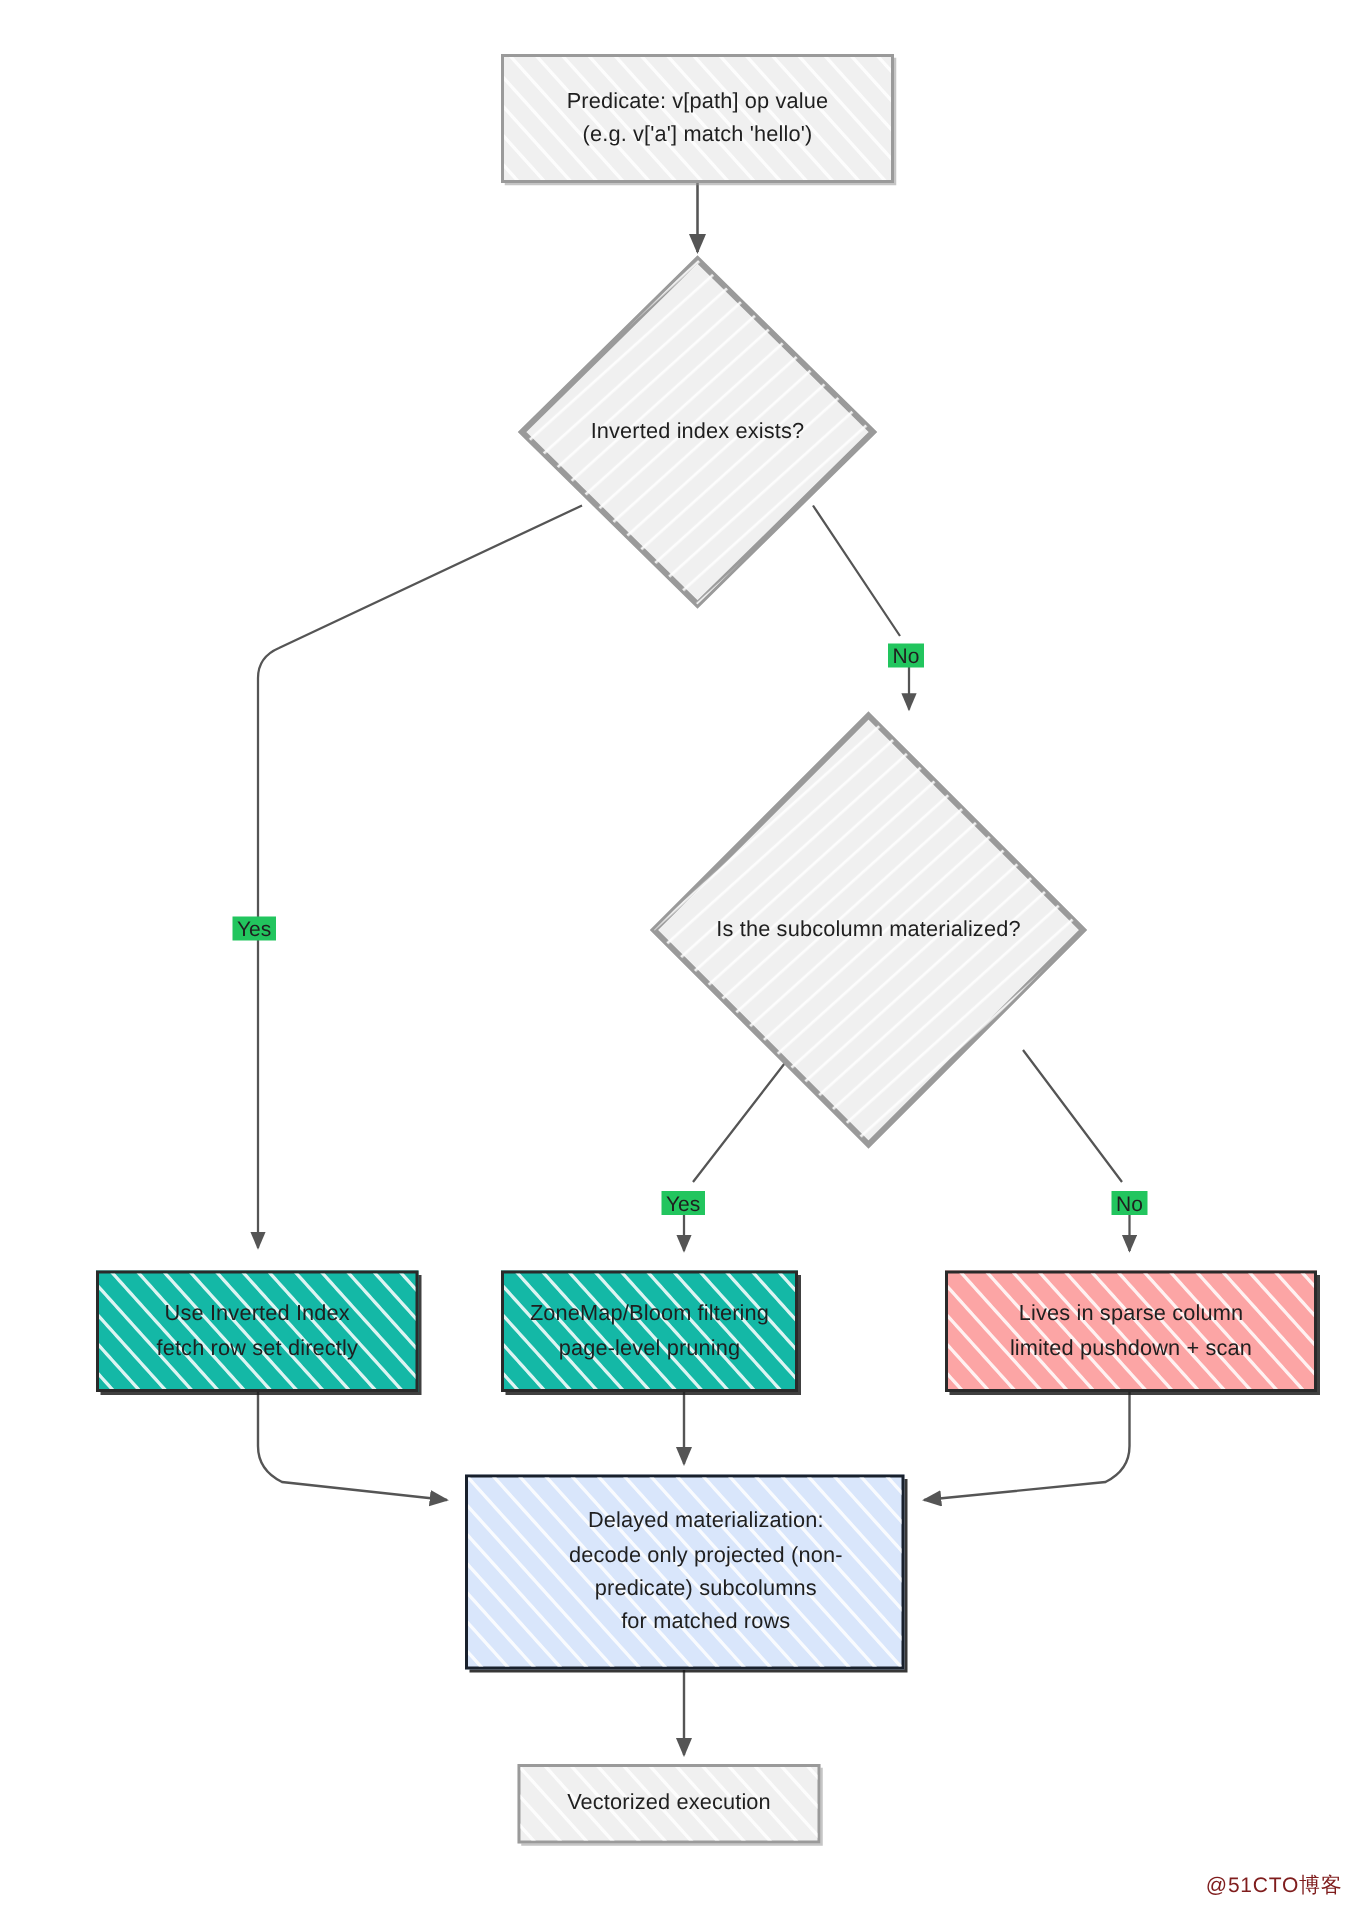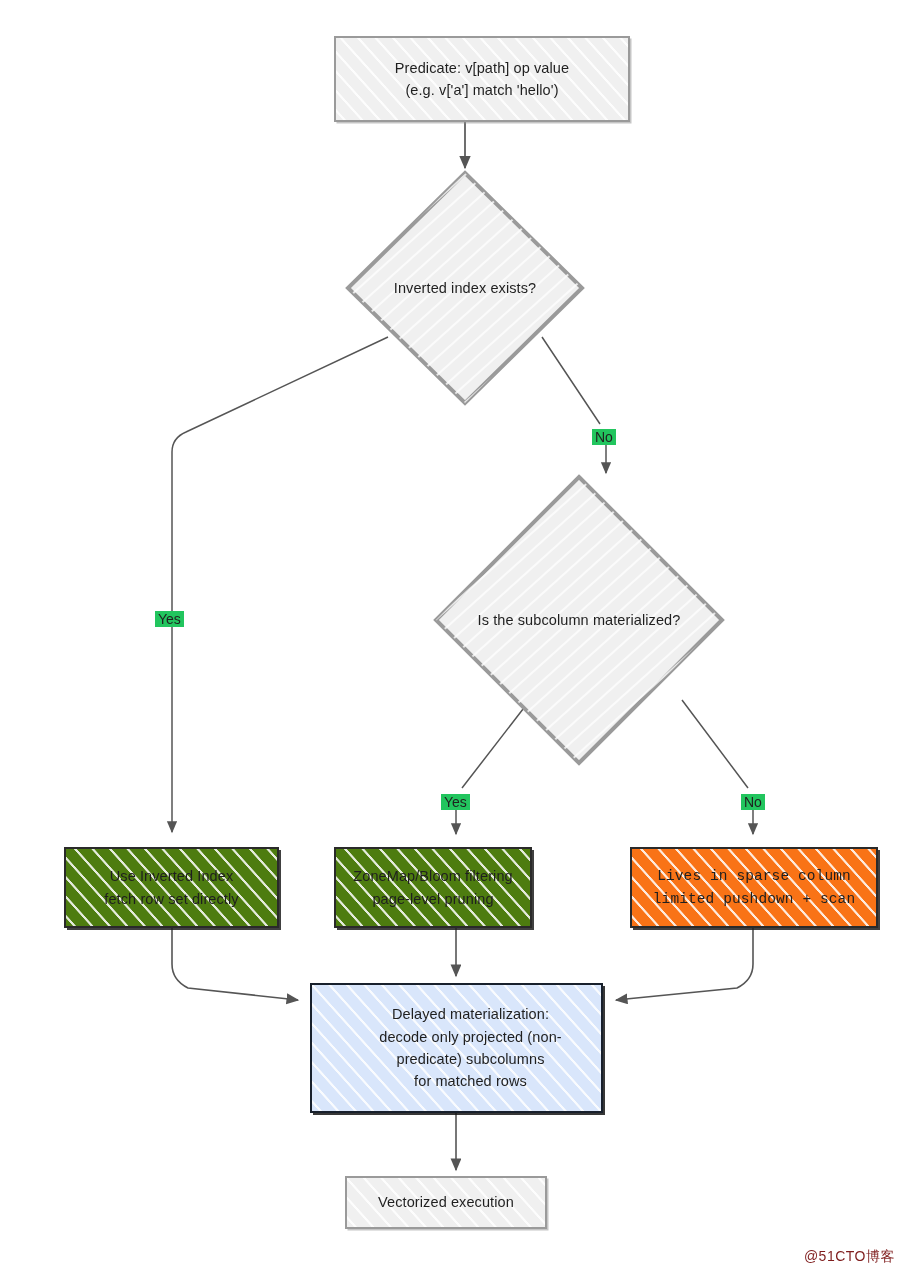--- a/index.html
+++ b/index.html
@@ -38,29 +38,28 @@
   .rect {
     border-style: solid;
     border-width: 2px;
   }
   .rect.grey {
     background-color: #f0f0f0;
     border-color: #9a9a9a;
     box-shadow: 2px 2px 0 -0.5px rgba(150,150,150,0.55);
   }
   .rect.green {
-    background-color: #4d7c0f;
+    background-color: #14b8a6;
     border-color: #2a2a2a;
     box-shadow: 2.5px 2.5px 0 -0.5px rgba(30,30,30,0.85);
   }
   .rect.yellow {
-    background-color: #f97316;
+    background-color: #fca5a5;
     border-color: #2a2a2a;
     box-shadow: 2.5px 2.5px 0 -0.5px rgba(30,30,30,0.85);
-    font-family: Liberation Mono, monospace;
   }
   .rect.blue {
     background-color: #d9e6fb;
     border-color: #18202c;
     box-shadow: 2.5px 2.5px 0 -0.5px rgba(20,20,20,0.85);
     padding-left: 28px;
   }
   
   .hatch::before {
     content: "";
@@ -143,21 +142,21 @@
 
   <path d="M172,928 L172,964 Q172,980 188,988 L298,1000" fill="none" stroke="#555555" stroke-width="1.6" marker-end="url(#arrow)"></path>
 
   <path d="M456,928 L456,976" fill="none" stroke="#555555" stroke-width="1.6" marker-end="url(#arrow)"></path>
 
   <path d="M753,928 L753,964 Q753,980 737,988 L616,1000" fill="none" stroke="#555555" stroke-width="1.6" marker-end="url(#arrow)"></path>
 
   <path d="M456,1113 L456,1170" fill="none" stroke="#555555" stroke-width="1.6" marker-end="url(#arrow)"></path>
 </svg>
 
-<div class="node rect grey hatch" style="left:334px; top:36px; width:296px; height:86px;">
+<div class="node rect grey hatch" style="left:334px; top:36px; width:262px; height:86px;">
   <span class="label">Predicate: v[path] op value
 (e.g. v['a'] match 'hello')</span>
 </div>
 
 <div class="node diamond" style="left:345px; top:170px; width:240px; height:236px;">
   <svg class="dshape" viewBox="0 0 240 236" preserveAspectRatio="none">
     <polygon points="120,3 237,118 120,233 3,118" fill="#f0f0f0" stroke="#9a9a9a" stroke-width="4"></polygon>
     <polygon points="120,3 237,118 120,233 3,118" fill="url(#hatchA)"></polygon>
     <defs>
       <pattern id="hatchA" width="13" height="13" patternTransform="rotate(48)" patternUnits="userSpaceOnUse">

